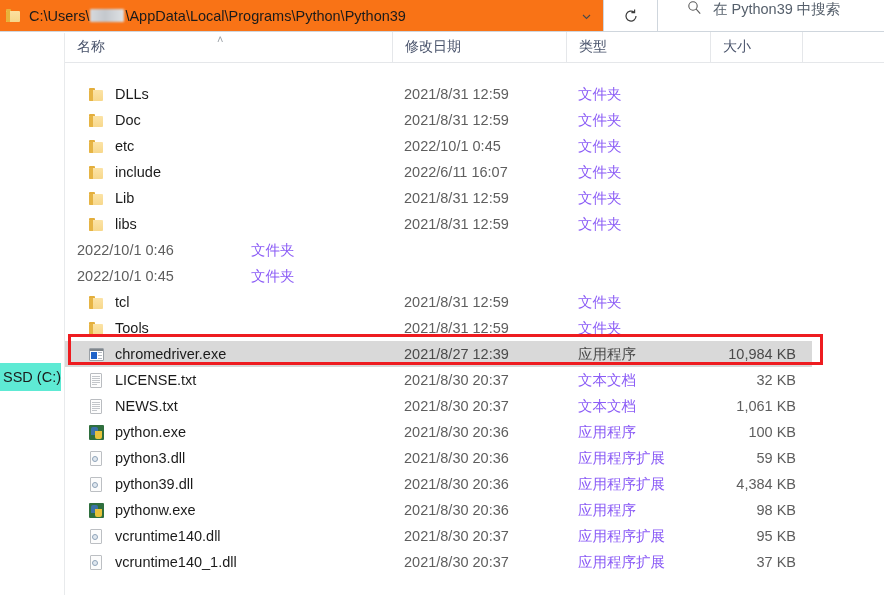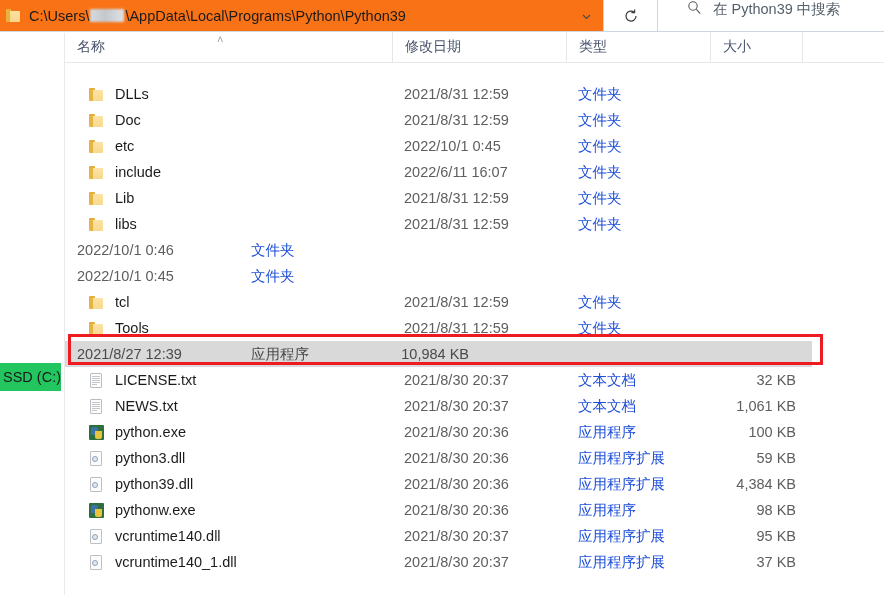--- a/index.html
+++ b/index.html
@@ -125,21 +125,21 @@
     position: absolute;
     left: 0; top: 33px;
     width: 65px; height: 562px;
     background: #ffffff;
     border-right: 1px solid #e8eaec;
   }
   .sidebar-item-ssd {
     position: absolute;
     left: 0; top: 330px;
     width: 61px; height: 28px;
-    background: #22c55e;
+    background: #5eead4;
     display: flex;
     align-items: center;
     padding-left: 3px;
   }
   .sidebar-item-ssd span {
     font-size: 14.5px;
     color: #1b1b1b;
     white-space: nowrap;
   }
 
@@ -202,21 +202,21 @@
     overflow: hidden;
   }
   .cell-date {
     width: 174px;
     color: #5e5e5e;
     padding-left: 12px;
     white-space: nowrap;
   }
   .cell-type {
     width: 144px;
-    color: #1d4ed8;
+    color: #8b5cf6;
     padding-left: 12px;
     white-space: nowrap;
   }
   .cell-size {
     width: 92px;
     color: #5e5e5e;
     text-align: right;
     padding-right: 6px;
     white-space: nowrap;
   }
@@ -520,20 +520,31 @@
             <span class="body"></span>
             <span class="spine"></span>
           </span>
           <span>Tools</span>
         </div>
         <div class="cell-date">2021/8/31 12:59</div>
         <div class="cell-type">文件夹</div>
         <div class="cell-size"></div>
       </div>
       <div class="row selected">
+        <div class="cell-name">
+          <span class="icon-wrap ic-app">
+            <span class="frame"></span>
+            <span class="titlebar"></span>
+            <span class="blue"></span>
+            <span class="gl1"></span>
+            <span class="gl2"></span>
+            <span class="gl3"></span>
+          </span>
+          <span>chromedriver.exe</span>
+        </div>
         <div class="cell-date">2021/8/27 12:39</div>
         <div class="cell-type">应用程序</div>
         <div class="cell-size">10,984 KB</div>
       </div>
       <div class="row">
         <div class="cell-name">
           <span class="icon-wrap ic-doc">
             <span class="page"></span>
             <span class="line l1"></span>
             <span class="line l2"></span>

